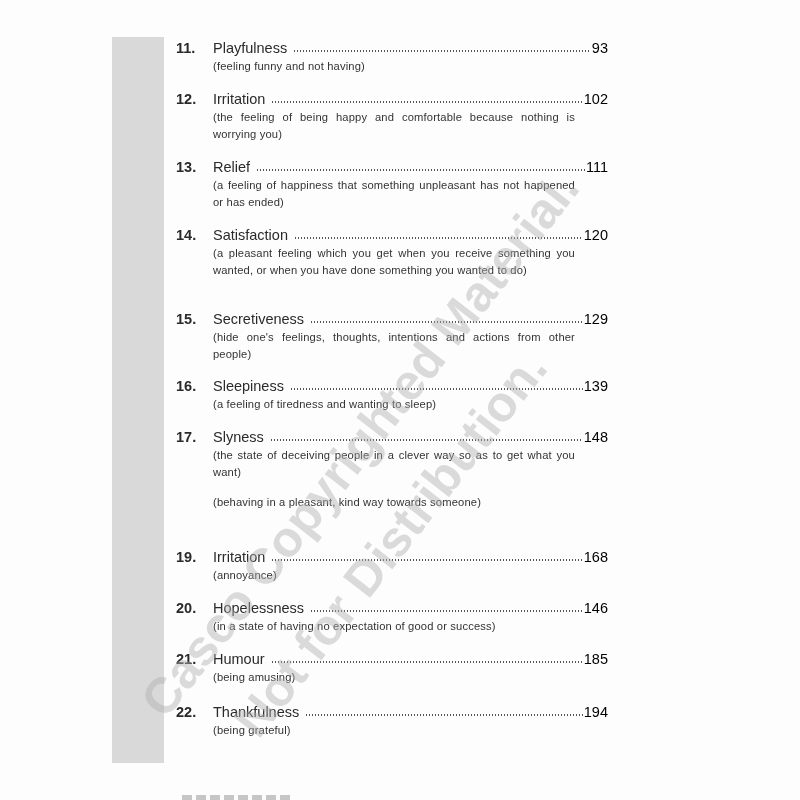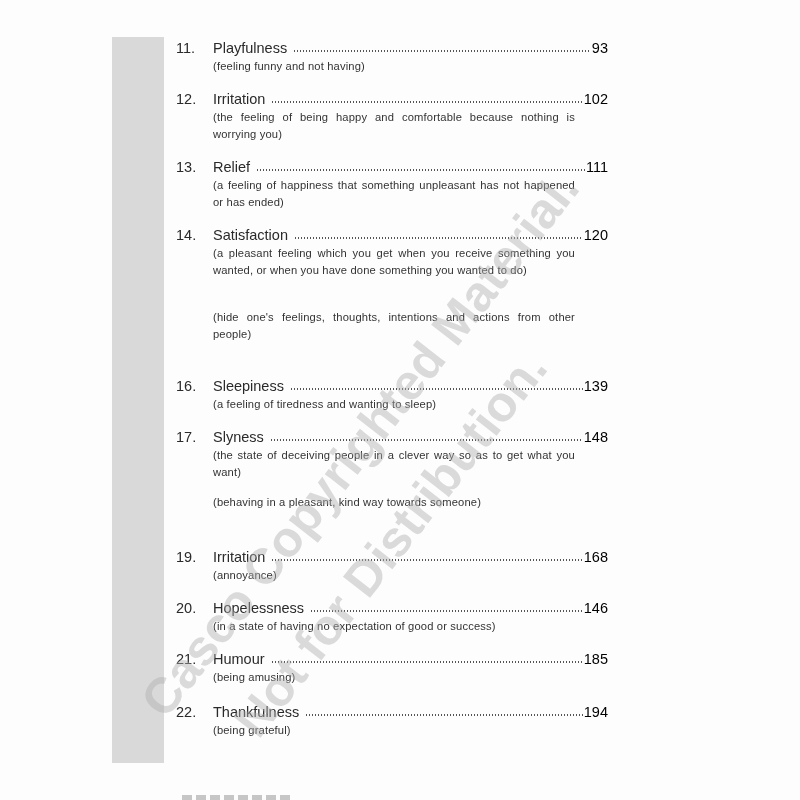--- a/index.html
+++ b/index.html
@@ -41,20 +41,21 @@
       display: flex;
       align-items: baseline;
       height: 20px;
       font-size: 14.5px;
       line-height: 20px;
     }
     .num {
       width: 37px;
       flex: 0 0 37px;
       color: #2a2a2a;
+      font-weight: bold;
     }
     .title {
       flex: 0 0 auto;
       white-space: nowrap;
       padding-right: 6px;
       color: #2a2a2a;
     }
     .leader {
       flex: 1 1 auto;
       height: 2px;
@@ -151,20 +152,26 @@
       <div class="entry-head">
         <span class="num">14.</span>
         <span class="title">Satisfaction</span>
         <span class="leader"></span>
         <span class="page-num">120</span>
       </div>
       <div class="desc">(a pleasant feeling which you get when you receive something you wanted, or when you have done something you wanted to do)</div>
     </div>
 
     <div class="entry" style="top:271px">
+      <div class="entry-head">
+        <span class="num">15.</span>
+        <span class="title">Secretiveness</span>
+        <span class="leader"></span>
+        <span class="page-num">129</span>
+      </div>
       <div class="desc">(hide one's feelings, thoughts, intentions and actions from other people)</div>
     </div>
 
     <div class="entry" style="top:338px">
       <div class="entry-head">
         <span class="num">16.</span>
         <span class="title">Sleepiness</span>
         <span class="leader"></span>
         <span class="page-num">139</span>
       </div>

